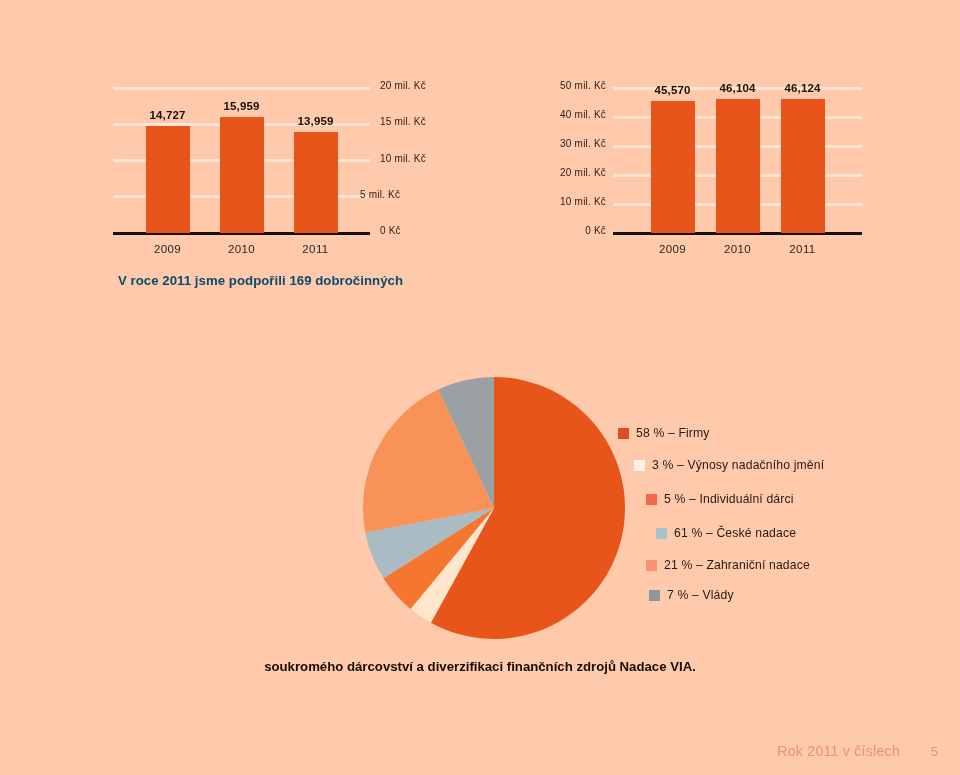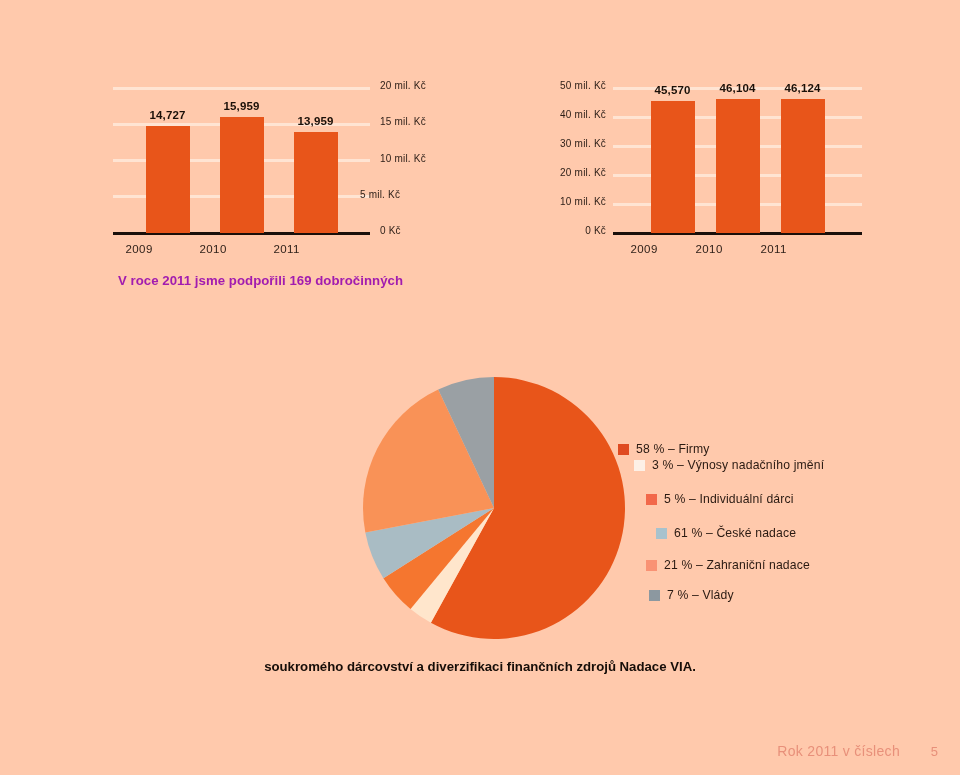--- a/index.html
+++ b/index.html
@@ -52,31 +52,31 @@
     color: #1b1008;
     white-space: nowrap;
     text-align: center;
     letter-spacing: .1px;
   }
   .cat-label {
     position: absolute;
     font-size: 11.5px;
     color: #2b1d16;
     white-space: nowrap;
-    text-align: left;
+    text-align: center;
     letter-spacing: .4px;
   }
 
   
   .caption {
     position: absolute;
     font-size: 13.2px;
     font-weight: bold;
     line-height: 17px;
-    color: #a21caf;
+    color: #0c4a6e;
     letter-spacing: .05px;
   }
 
   
   .pie-wrap { position: absolute; }
   .legend { position: absolute; }
   .legend-row {
     position: absolute;
     display: flex;
     align-items: center;
@@ -179,21 +179,21 @@
         <path d="M 132 132 L 132 1 A 131 131 0 1 1 68.89026869267533 246.79617508574614 Z" fill="#e8551a"></path>
         <path d="M 132 132 L 68.89026869267533 246.79617508574614 A 131 131 0 0 1 48.49745734292169 232.93723480362843 Z" fill="#ffe6cc"></path>
         <path d="M 132 132 L 48.49745734292169 232.93723480362843 A 131 131 0 0 1 21.393041759236027 202.19331014224855 Z" fill="#f5762f"></path>
         <path d="M 132 132 L 21.393041759236027 202.19331014224855 A 131 131 0 0 1 3.3203701545417914 156.54695221072993 Z" fill="#a9bcc4"></path>
         <path d="M 132 132 L 3.3203701545417914 156.54695221072993 A 131 131 0 0 1 76.22291280497544 13.467656126951468 Z" fill="#f99257"></path>
         <path d="M 132 132 L 76.22291280497544 13.467656126951468 A 131 131 0 0 1 131.99999999999997 1 Z" fill="#9aa0a4"></path>
       </svg>
   </div>
 
   <div class="legend" id="pie-legend" style="left:618px;top:418px;width:280px;height:180px;">
-      <div class="legend-row" style="left: 0px; top: 8px; margin-top: 16px;">
+      <div class="legend-row" style="left: 0px; top: 8px;">
         <span class="swatch" style="background: rgb(223, 75, 34);"></span>
         <span class="legend-text">58 % – Firmy</span>
       </div>
       <div class="legend-row" style="left: 16px; top: 40px;">
         <span class="swatch" style="background: rgb(253, 240, 230);"></span>
         <span class="legend-text">3 % – Výnosy nadačního jmění</span>
       </div>
       <div class="legend-row" style="left: 28px; top: 74px;">
         <span class="swatch" style="background: rgb(242, 104, 74);"></span>
         <span class="legend-text">5 % – Individuální dárci</span>

